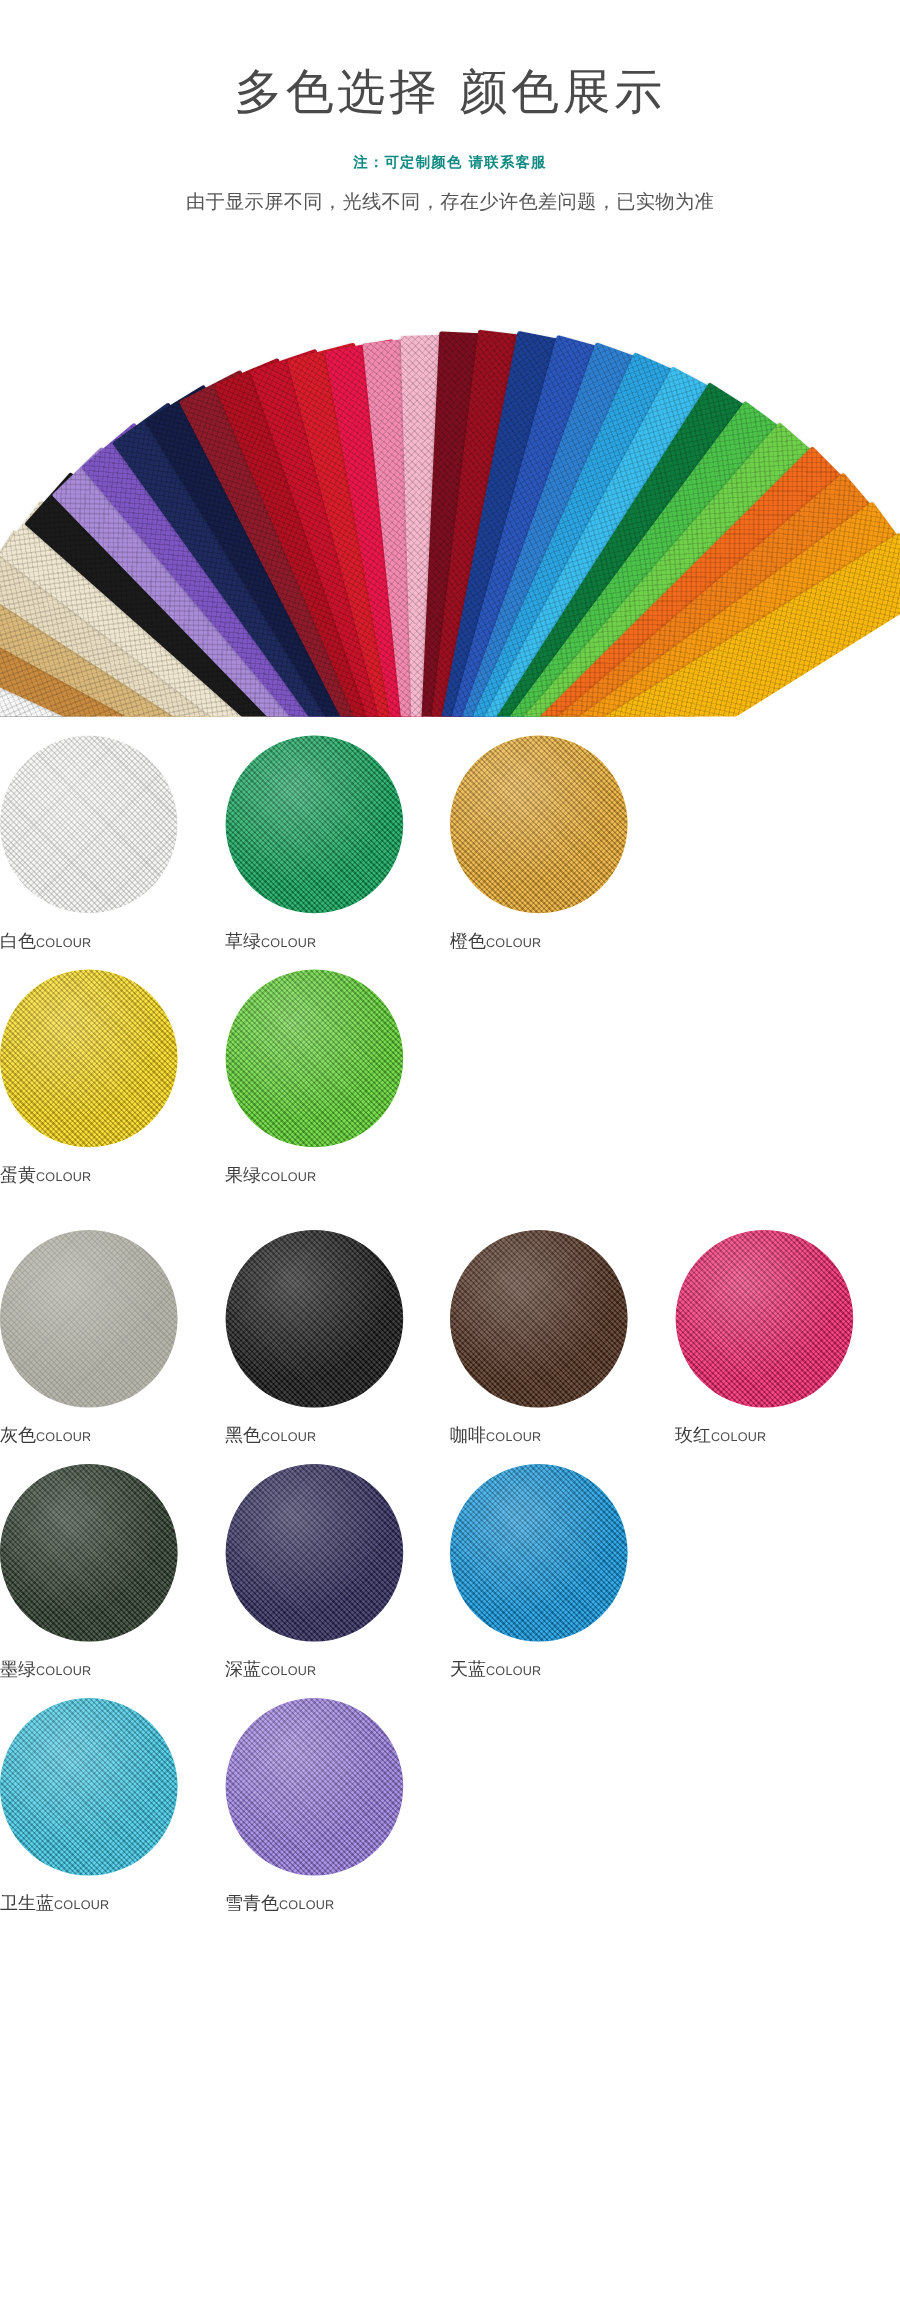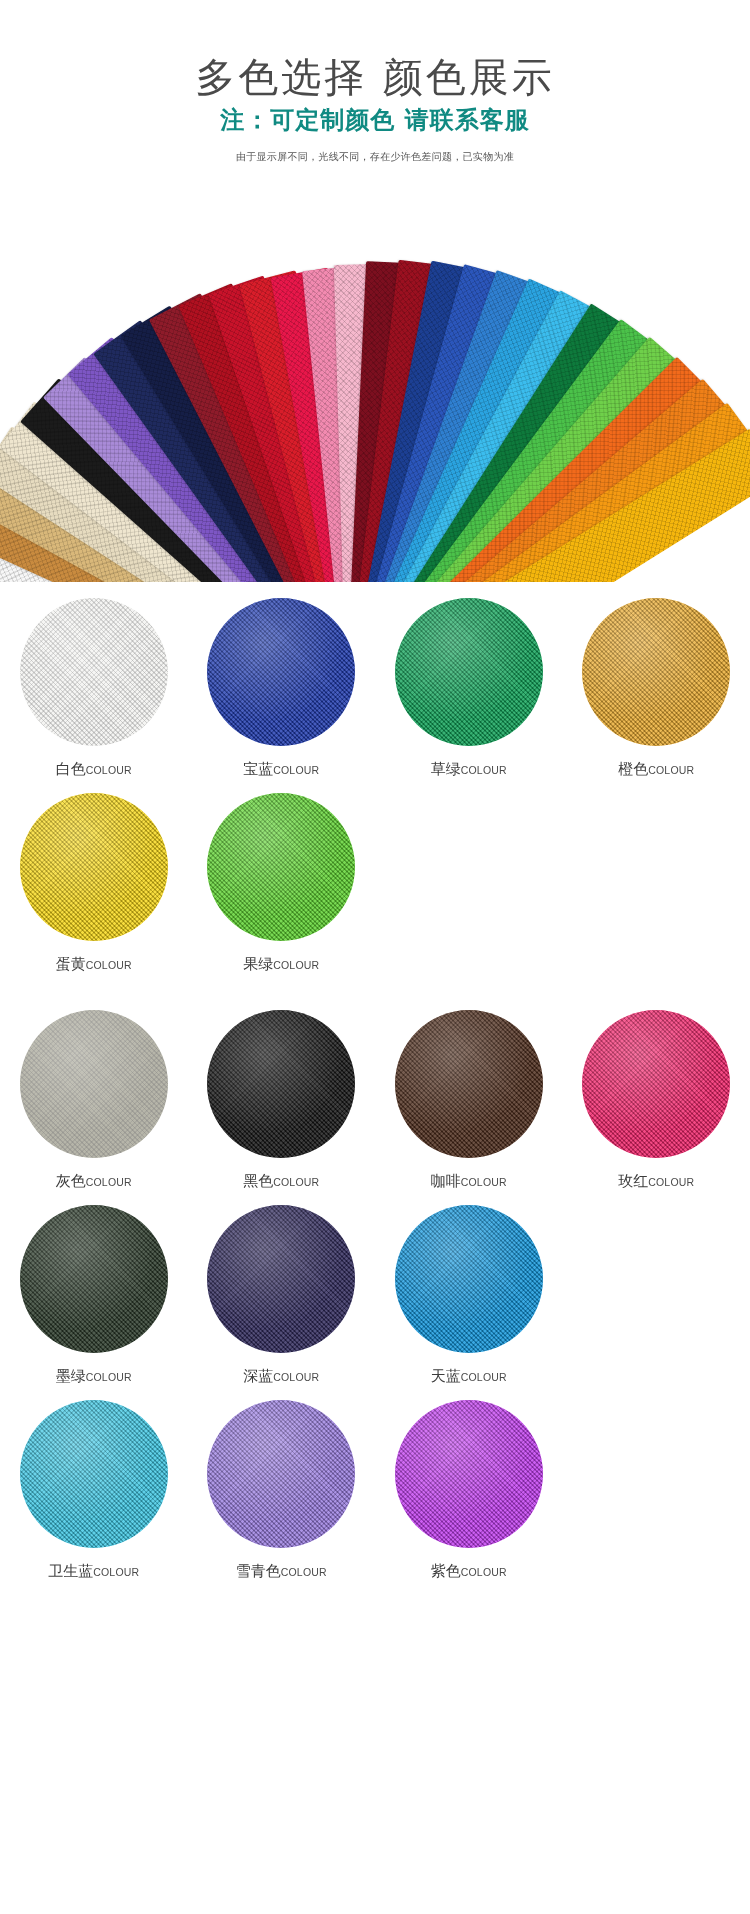--- a/index.html
+++ b/index.html
@@ -24,30 +24,30 @@
   }
   .main-title {
     font-size: 40px;
     font-weight: 300;
     letter-spacing: 3px;
     color: #4a4a4a;
     line-height: 1.25;
     font-family: "DejaVu Sans", sans-serif;
   }
   .sub-title {
-    margin-top: 2px;
-    font-size: 24px;
+    margin-top: 25px;
+    font-size: 12px;
     font-weight: bold;
     letter-spacing: 1px;
     color: #108a82;
     font-family: "DejaVu Sans", sans-serif;
   }
   .note-line {
     margin-top: 14px;
-    font-size: 10px;
+    font-size: 16px;
     color: #555;
     letter-spacing: 0.3px;
     font-family: "DejaVu Sans", sans-serif;
   }
 
   
   .fan-wrap {
     position: relative;
     width: 750px;
     height: 400px;
@@ -93,21 +93,21 @@
     padding: 6px 0 14px 0;
   }
   .swatch-row {
     display: flex;
     width: 750px;
   }
   .swatch-cell {
     width: 187.5px;
     display: flex;
     flex-direction: column;
-    align-items: center;
+    align-items: flex-start;
     padding-top: 10px;
     padding-bottom: 6px;
   }
   .disc {
     width: 148px;
     height: 148px;
     border-radius: 50%;
     position: relative;
     overflow: hidden;
     flex: none;
@@ -199,27 +199,20 @@
   <div class="swatch-grid" id="swatch-grid">
       <div class="swatch-row">
         <div class="swatch-cell">
           <div class="disc light" style="background: rgb(244, 244, 242);">
             <div class="weave"></div>
             <div class="sheen"></div>
           </div>
           <div class="swatch-label"><span>白色</span><span class="en">COLOUR</span></div>
         </div>
         <div class="swatch-cell">
-          <div class="disc" style="background: rgb(31, 59, 176);">
-            <div class="weave"></div>
-            <div class="sheen"></div>
-          </div>
-          <div class="swatch-label"><span>宝蓝</span><span class="en">COLOUR</span></div>
-        </div>
-        <div class="swatch-cell">
           <div class="disc" style="background: rgb(15, 162, 88);">
             <div class="weave"></div>
             <div class="sheen"></div>
           </div>
           <div class="swatch-label"><span>草绿</span><span class="en">COLOUR</span></div>
         </div>
         <div class="swatch-cell">
           <div class="disc" style="background: rgb(233, 171, 49);">
             <div class="weave"></div>
             <div class="sheen"></div>
@@ -305,23 +298,16 @@
           </div>
           <div class="swatch-label"><span>卫生蓝</span><span class="en">COLOUR</span></div>
         </div>
         <div class="swatch-cell">
           <div class="disc" style="background: rgb(154, 126, 224);">
             <div class="weave"></div>
             <div class="sheen"></div>
           </div>
           <div class="swatch-label"><span>雪青色</span><span class="en">COLOUR</span></div>
         </div>
-        <div class="swatch-cell">
-          <div class="disc" style="background: rgb(194, 62, 240);">
-            <div class="weave"></div>
-            <div class="sheen"></div>
-          </div>
-          <div class="swatch-label"><span>紫色</span><span class="en">COLOUR</span></div>
-        </div>
       </div>
     </div>
 
 </div>
 
 </body></html>

